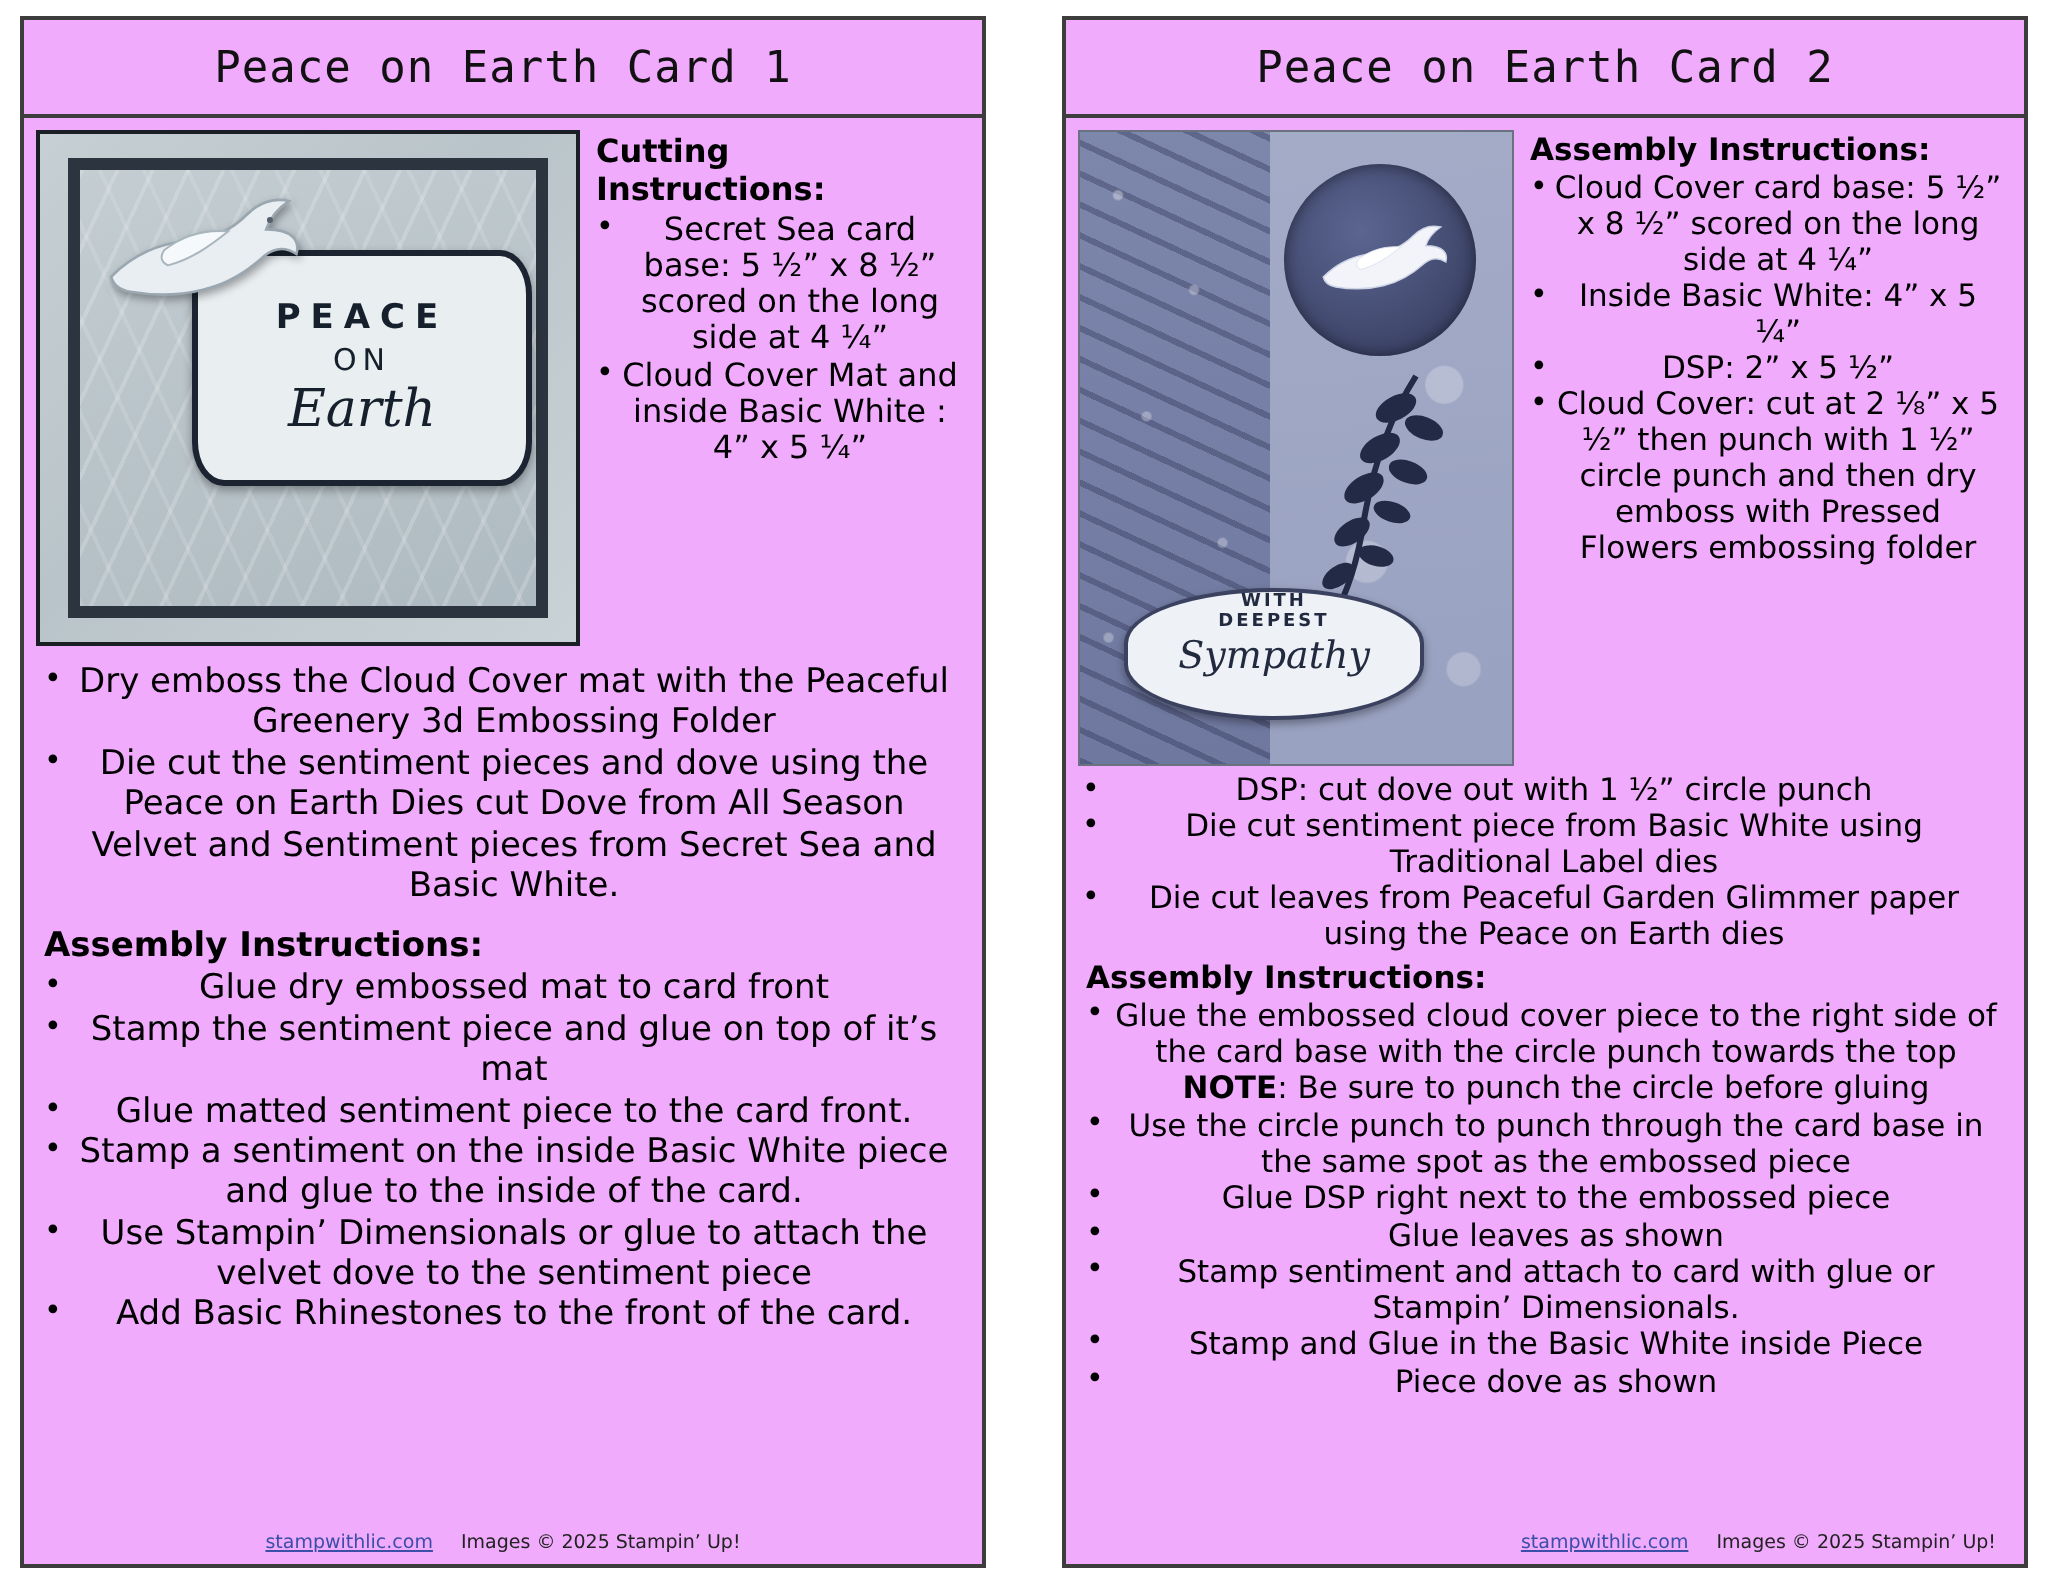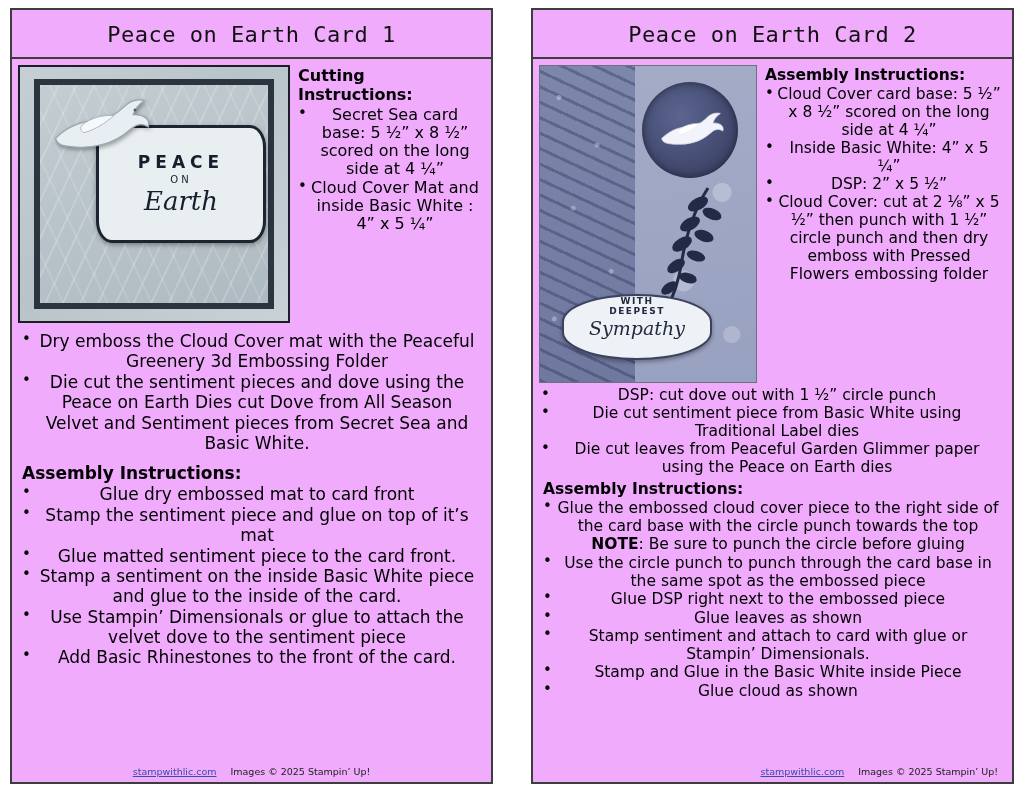--- a/index.html
+++ b/index.html
@@ -78,21 +78,21 @@
     border: 3px solid #1b2430;
     border-radius: 16px / 22px;
     box-shadow: 0 2px 5px rgba(0,0,0,.35);
     display: flex;
     flex-direction: column;
     align-items: center;
     justify-content: center;
     color: #16202c;
   }
   .label1 .l1 { font-size: 17px; letter-spacing: 5px; font-weight: 600; }
-  .label1 .l2 { font-size: 10px; letter-spacing: 3px; margin-top: 2px; }
+  .label1 .l2 { font-size: 15px; letter-spacing: 3px; margin-top: 2px; }
   .label1 .l3 { font-family: "DejaVu Serif", serif; font-style: italic; font-size: 26px; margin-top: 1px; }
   .dove1 {
     position: absolute;
     left: 28px; top: 22px;
     width: 104px; height: 76px;
     filter: drop-shadow(1px 2px 2px rgba(0,0,0,.35));
   }
   
   .photo2 {
     width: 218px;
@@ -331,21 +331,21 @@
       <div class="section-head">Assembly Instructions:</div>
       <ul class="bul">
         <li>
           <span>Glue the embossed cloud cover piece to the right side of the card base with the circle punch towards the top </span><span class="nb">NOTE</span><span>: Be sure to punch the circle before gluing</span>
         </li>
         <li>Use the circle punch to punch through the card base in the same spot as the embossed piece</li>
         <li>Glue DSP right next to the embossed piece</li>
         <li>Glue leaves as shown</li>
         <li>Stamp sentiment and attach to card with glue or Stampin’ Dimensionals.</li>
         <li>Stamp and Glue in the Basic White inside Piece</li>
-        <li>Glue cloud as shown</li>
+        <li>Piece dove as shown</li>
       </ul>
     </div>
 
     <div class="footer">
       <a href="#">stampwithlic.com</a>
       <span>Images © 2025 Stampin’ Up!</span>
     </div>
   </div>
 
 </div>

